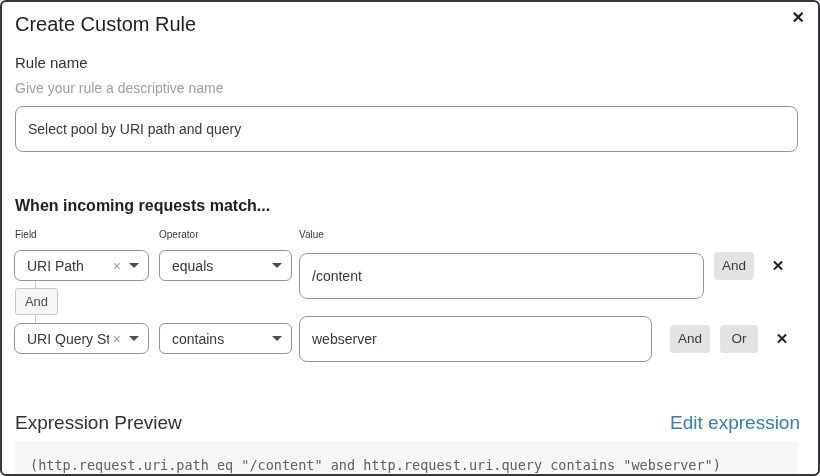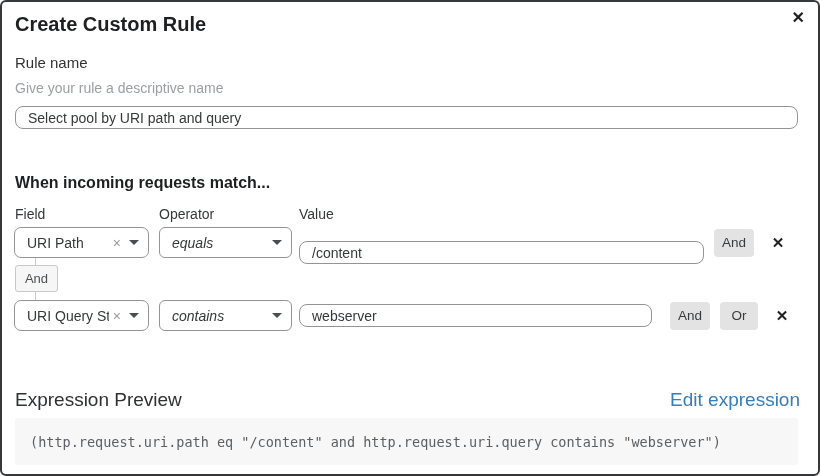--- a/index.html
+++ b/index.html
@@ -14,45 +14,45 @@
     color:#36393a;
     overflow:hidden;
   }
   .close-btn {
     position:absolute; top:7px; right:13px;
     font-size:16px; font-weight:bold; color:#1d1f20;
     cursor:pointer; line-height:18px;
   }
   .title {
     margin:10px 3px 0 13px;
-    font-size:20px; font-weight:700; color:#1d1f20;
+    font-size:20px; font-weight:400; color:#1d1f20;
     line-height:24px;
   }
   .rule-label { margin:18px 0 8px 13px; font-size:15px; line-height:18px; color:#313233; }
   .rule-helper { margin:4px 0 0 13px; font-size:14px; line-height:17px; color:#9b9fa1; }
   .text-input {
     display:block;
-    height:23px; border:1px solid #949494; border-radius:8px;
+    height:46px; border:1px solid #949494; border-radius:8px;
     padding:0 12px; font-size:14px; color:#36393a;
     font-family:"Liberation Sans", sans-serif;
     background:#fff; outline:none;
   }
   .rule-input { margin:9px 0 0 13px; width:783px; }
   .match-heading { margin:45px 0 0 13px; font-size:16px; font-weight:700; line-height:18px; color:#1d1f20; }
-  .col-labels { margin:14px 0 0 13px; height:16px; font-size:14px; color:#36393a; display:flex; }
+  .col-labels { margin:14px 0 0 13px; height:16px; font-size:10px; color:#36393a; display:flex; }
   .col-field { width:144px; }
   .col-operator { width:140px; }
   .cond-row { margin:5px 0 0 12px; display:flex; align-items:center; height:31px; }
   .select {
     display:flex; align-items:center;
     height:31px; border:1px solid #949494; border-radius:6px;
     padding:0 9px 0 12px; background:#fff; cursor:pointer;
   }
   .field-select { width:135px; margin-right:10px;border-radius:7px; }
-  .op-select { width:133px; margin-right:7px;font-style:italic; }
+  .op-select { width:133px; margin-right:7px; }
   .select-label { flex:1; font-size:14px; white-space:nowrap; overflow:hidden; color:#36393a; }
   .clear-x { color:#9a9a9a; font-size:14px; margin:0 8px 0 4px; line-height:14px; cursor:pointer; }
   .caret {
     width:0; height:0; flex-shrink:0;
     border-left:5px solid transparent; border-right:5px solid transparent;
     border-top:5px solid #4a4d4f;
   }
   .value-input-1 { width:405px;margin-top:20px; }
   .value-input-2 { width:353px; }
   .gray-btn {

